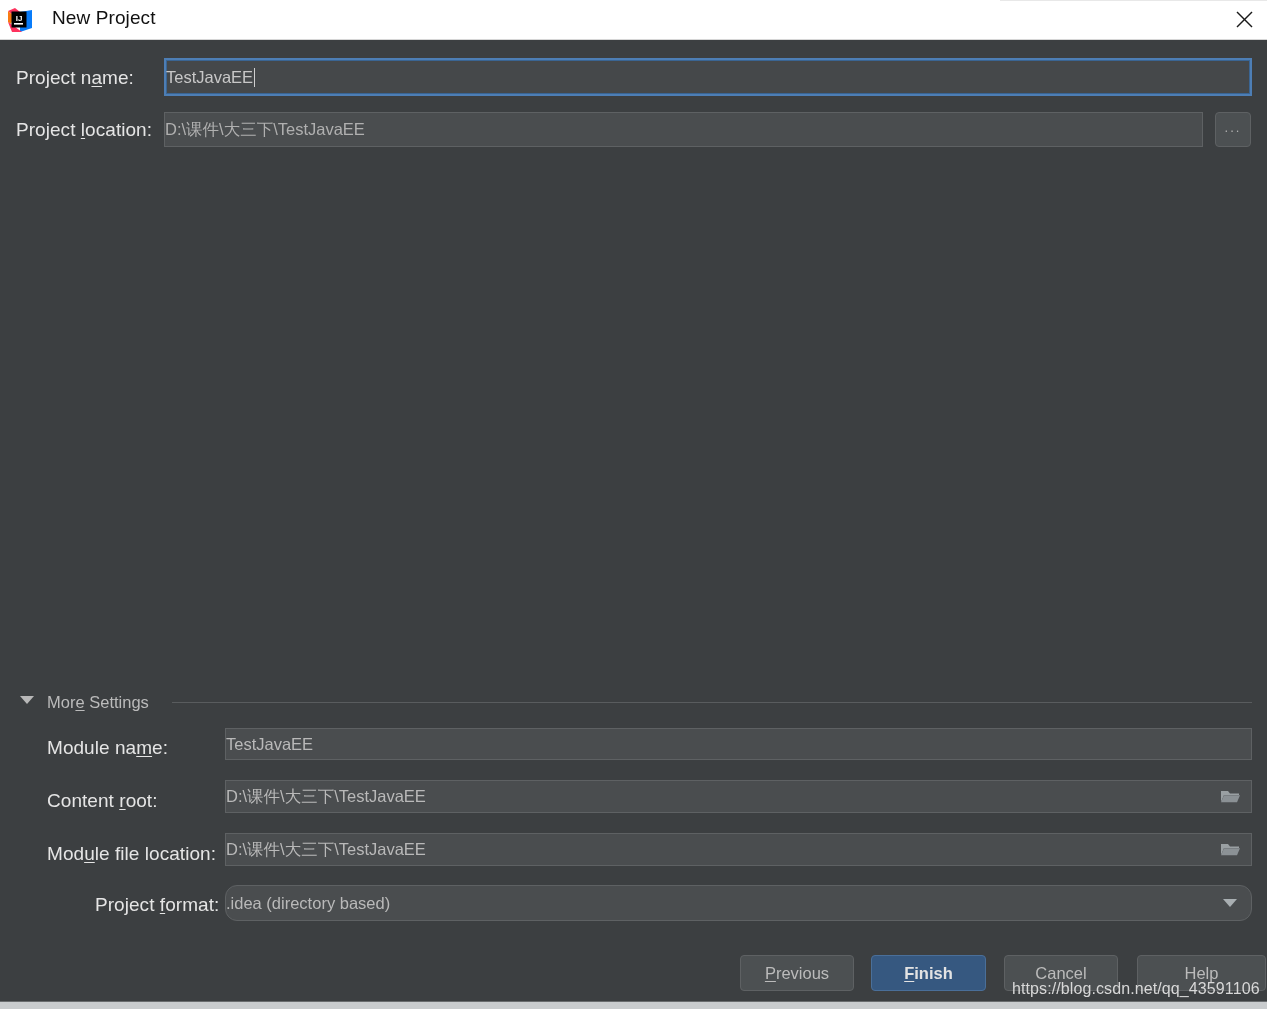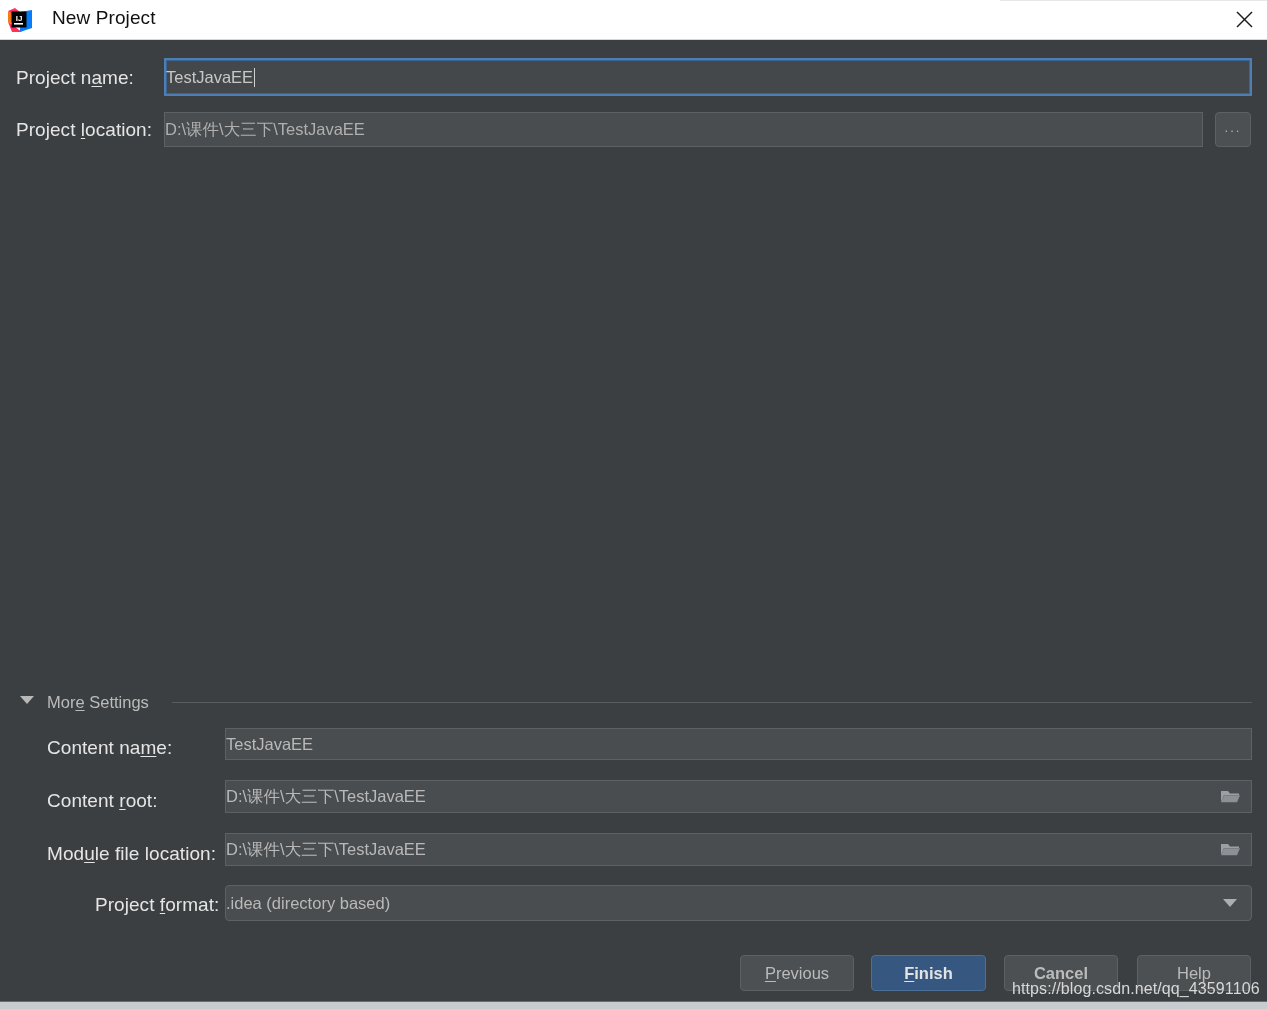--- a/index.html
+++ b/index.html
@@ -239,21 +239,21 @@
   </div>
 
   <div class="btn" id="browse-btn" style="left:1215px; top:112px; width:36px; height:35px;">
     <span>...</span>
   </div>
 
   <div id="more-settings-arrow"></div>
   <div id="more-settings-label"><span>Mor</span><u>e</u><span> Settings</span></div>
   <div id="more-settings-sep"></div>
 
-  <div class="lbl" style="left:47px; top:737px;"><span>Content na</span><u>m</u><span>e:</span></div>
+  <div class="lbl" style="left:47px; top:737px;"><span>Module na</span><u>m</u><span>e:</span></div>
 
   <div class="field" style="left:225px; top:728px; width:1027px; height:32px;">
     <span>TestJavaEE</span>
   </div>
 
   <div class="lbl" style="left:47px; top:790px;"><span>Content </span><u>r</u><span>oot:</span></div>
 
   <div class="field" style="left:225px; top:780px; width:1027px; height:33px;">
     <span>D:\课件\大三下\TestJavaEE</span>
     <span class="field-icon">
@@ -271,42 +271,42 @@
     <span class="field-icon">
       <svg width="21" height="17" viewBox="0 0 21 17">
         <path d="M1 3 h7 l2 2.4 h9 v1.6 H4 L1 14 Z" fill="#9aa0a3"></path>
         <path d="M4 7.2 h16 l-3 7 H1 Z" fill="#8b9195"></path>
       </svg>
     </span>
   </div>
 
   <div class="lbl" style="left:47px; top:894px;margin-left:48px;"><span>Project </span><u>f</u><span>ormat:</span></div>
 
-  <div class="field" style="left:225px; top:885px; width:1027px; height:36px; border-radius:4px;">
+  <div class="field" style="left:225px; top:885px; width:1027px; height:36px; border-radius:12px;">
     <span>.idea (directory based)</span>
     <span class="field-icon">
       <svg width="16" height="10" viewBox="0 0 16 10">
         <polygon points="1,1 15,1 8,9" fill="#a9afb2"></polygon>
       </svg>
     </span>
   </div>
 
   <div class="btn" style="left:740px; top:955px; width:114px; height:36px;">
     <span><u>P</u><span>revious</span></span>
   </div>
 
   <div class="btn primary" style="left:871px; top:955px; width:115px; height:36px;">
     <span><u>F</u><span>inish</span></span>
   </div>
 
-  <div class="btn" style="left:1004px; top:955px; width:114px; height:36px;font-weight:bold;">
+  <div class="btn" style="left:1004px; top:955px; width:114px; height:36px;">
     <span>Cancel</span>
   </div>
 
-  <div class="btn" style="left:1137px; top:955px; width:114px; height:36px;">
+  <div class="btn" style="left:1137px; top:955px; width:129px; height:36px;">
     <span>Help</span>
   </div>
 
   <div id="watermark">https://blog.csdn.net/qq_43591106</div>
 
   <div id="bottom-strip"></div>
 
 </div>
 
 </body></html>

